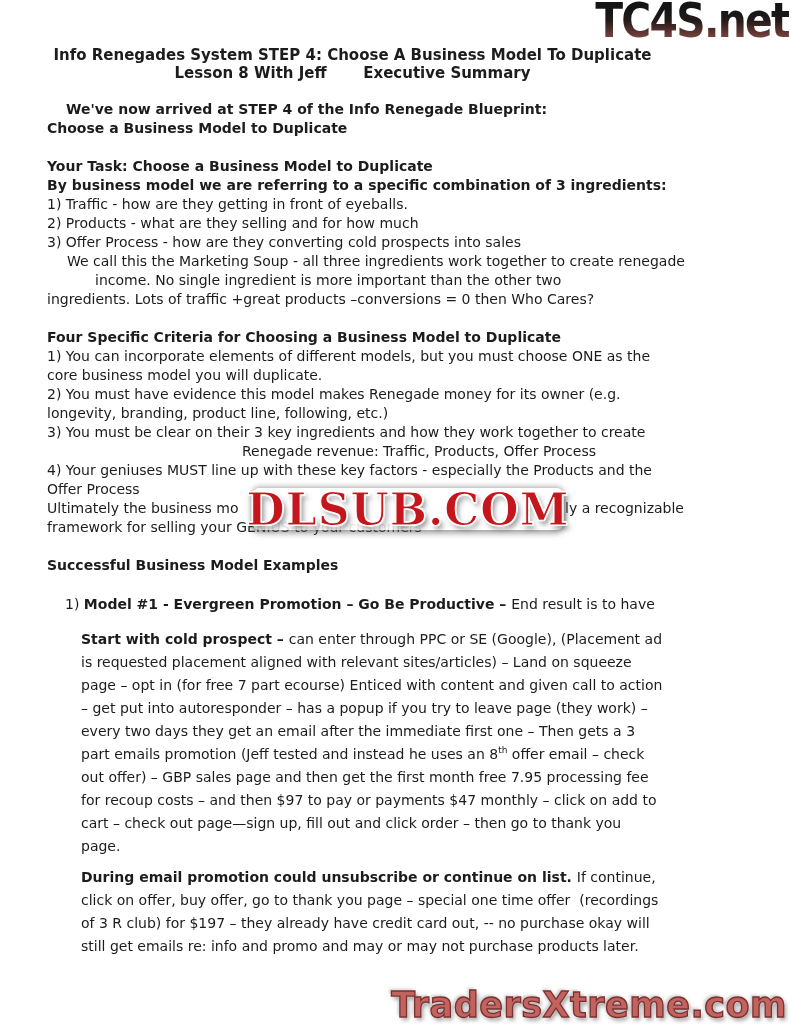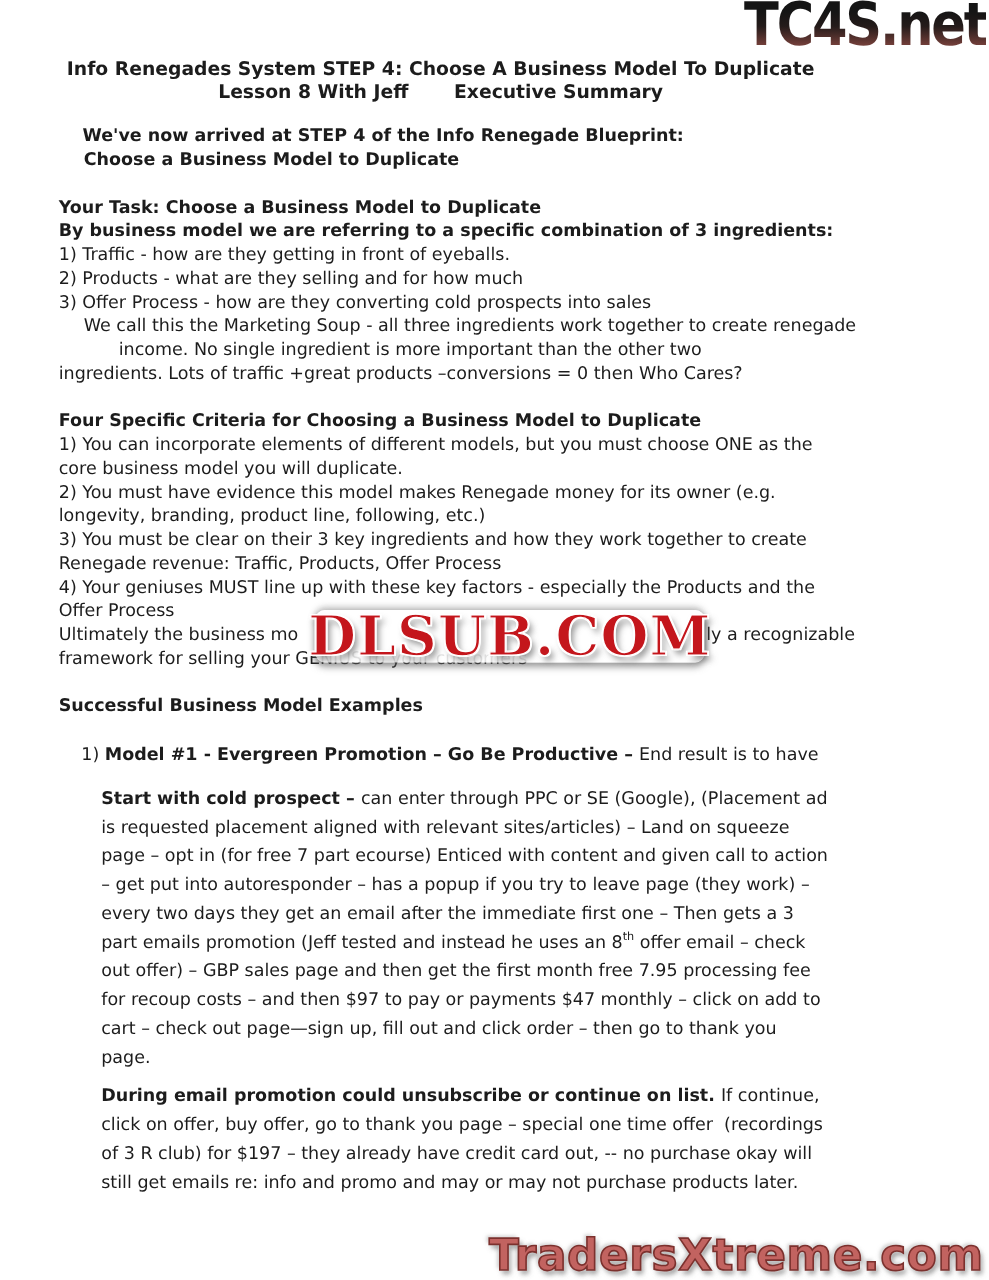--- a/index.html
+++ b/index.html
@@ -50,40 +50,40 @@
 <body>
 
 <div class="tc4s">TC4S.net</div>
 
 <div class="doc">
   <div class="title">Info Renegades System STEP 4: Choose A Business Model To Duplicate</div>
   <div class="title">Lesson 8 With Jeff       Executive Summary</div>
   <div>
       <div style="margin-top: 18px;">
         <div class="ln" style="line-height: 19px; min-height: 19px; margin-left: 19px;"><span class="b">We've now arrived at STEP 4 of the Info Renegade Blueprint:</span></div>
-        <div class="ln" style="line-height: 19px; min-height: 19px; margin-left: 20px;"><span class="b">Choose a Business Model to Duplicate</span></div>
+        <div class="ln" style="line-height: 19px; min-height: 19px;"><span class="b">Choose a Business Model to Duplicate</span></div>
       </div>
       <div style="margin-top: 19px;">
         <div class="ln" style="line-height: 19px; min-height: 19px;"><span class="b">Your Task: Choose a Business Model to Duplicate</span></div>
         <div class="ln" style="line-height: 19px; min-height: 19px;"><span class="b">By business model we are referring to a specific combination of 3 ingredients:</span></div>
         <div class="ln" style="line-height: 19px; min-height: 19px;"><span>1) Traffic - how are they getting in front of eyeballs.</span></div>
         <div class="ln" style="line-height: 19px; min-height: 19px;"><span>2) Products - what are they selling and for how much</span></div>
         <div class="ln" style="line-height: 19px; min-height: 19px;"><span>3) Offer Process - how are they converting cold prospects into sales</span></div>
         <div class="ln" style="line-height: 19px; min-height: 19px; margin-left: 20px;"><span>We call this the Marketing Soup - all three ingredients work together to create renegade</span></div>
         <div class="ln" style="line-height: 19px; min-height: 19px; margin-left: 48px;"><span>income. No single ingredient is more important than the other two</span></div>
         <div class="ln" style="line-height: 19px; min-height: 19px;"><span>ingredients. Lots of traffic +great products –conversions = 0 then Who Cares?</span></div>
       </div>
       <div style="margin-top: 19px;">
         <div class="ln" style="line-height: 19px; min-height: 19px;"><span class="b">Four Specific Criteria for Choosing a Business Model to Duplicate</span></div>
         <div class="ln" style="line-height: 19px; min-height: 19px;"><span>1) You can incorporate elements of different models, but you must choose ONE as the</span></div>
         <div class="ln" style="line-height: 19px; min-height: 19px;"><span>core business model you will duplicate.</span></div>
         <div class="ln" style="line-height: 19px; min-height: 19px;"><span>2) You must have evidence this model makes Renegade money for its owner (e.g.</span></div>
         <div class="ln" style="line-height: 19px; min-height: 19px;"><span>longevity, branding, product line, following, etc.)</span></div>
         <div class="ln" style="line-height: 19px; min-height: 19px;"><span>3) You must be clear on their 3 key ingredients and how they work together to create</span></div>
-        <div class="ln" style="line-height: 19px; min-height: 19px;"><span>Renegade revenue: Traffic, Products, Offer Process</span></div>
+        <div class="ln" style="line-height: 19px; min-height: 19px; text-align: center;"><span>Renegade revenue: Traffic, Products, Offer Process</span></div>
         <div class="ln" style="line-height: 19px; min-height: 19px;"><span>4) Your geniuses MUST line up with these key factors - especially the Products and the</span></div>
         <div class="ln" style="line-height: 19px; min-height: 19px;"><span>Offer Process</span></div>
         <div class="ln" style="line-height: 19px; min-height: 19px;"><span>Ultimately the business mo</span><span class="ax" style="left: 518px;">ly a recognizable</span></div>
         <div class="ln" style="line-height: 19px; min-height: 19px;"><span>framework for selling your GENIUS to your customers</span></div>
       </div>
       <div style="margin-top: 19px;">
         <div class="ln" style="line-height: 19px; min-height: 19px;"><span class="b">Successful Business Model Examples</span></div>
       </div>
       <div style="margin-top: 18px; padding-left: 34px;">
         <div class="ln" style="line-height: 23px; min-height: 23px; text-indent: -16px;"><span>1) </span><span class="b">Model #1 - Evergreen Promotion – Go Be Productive – </span><span>End result is to have</span></div>

